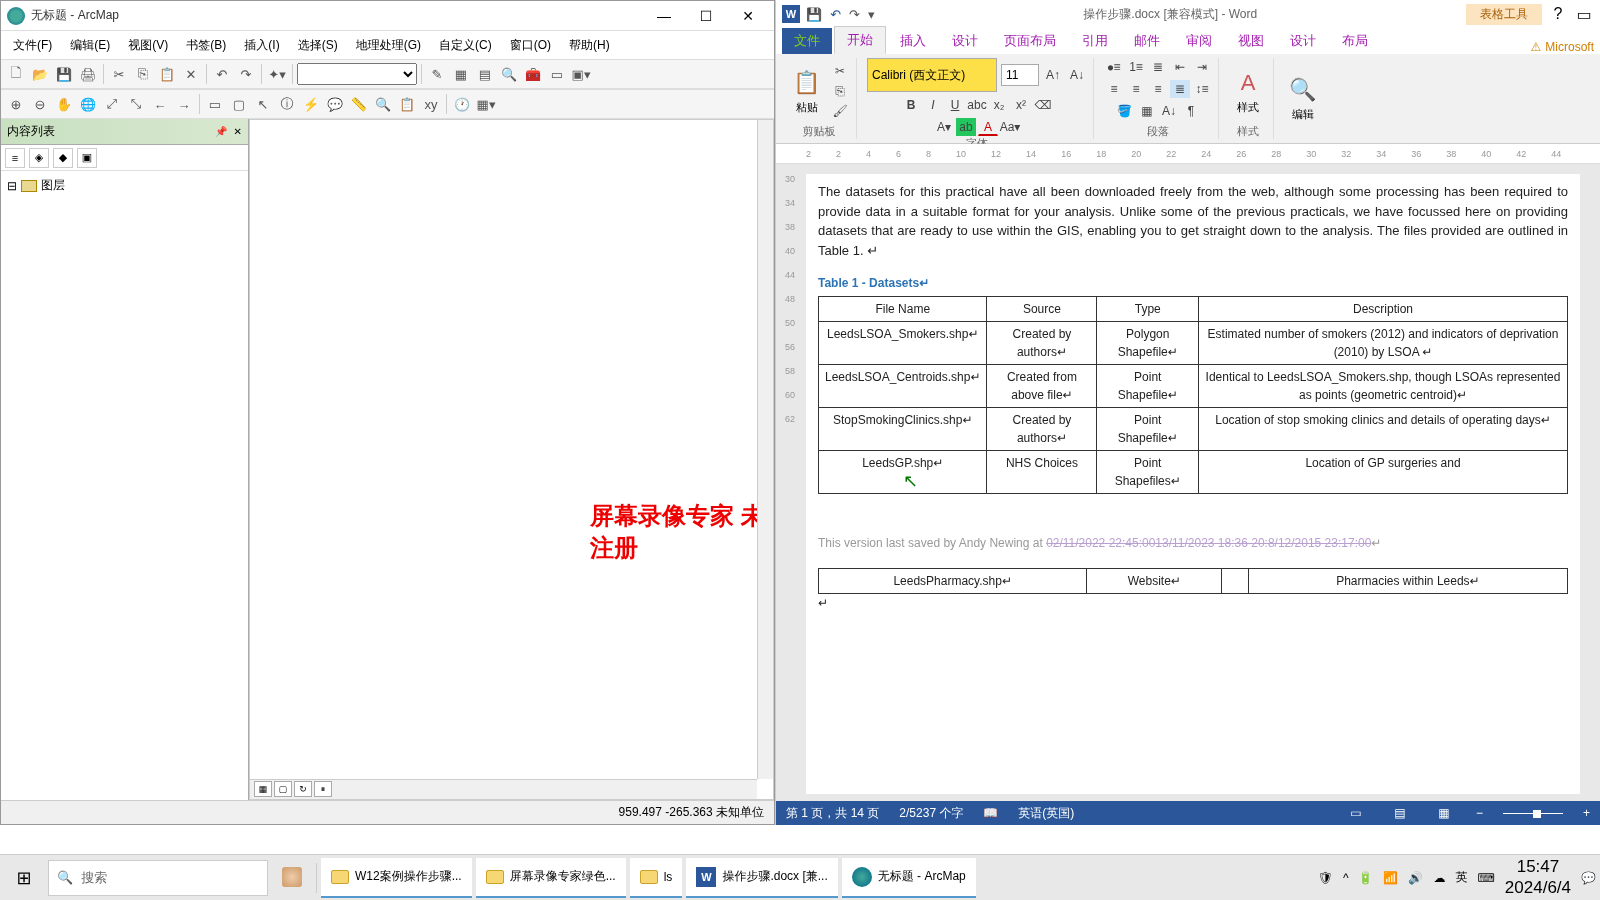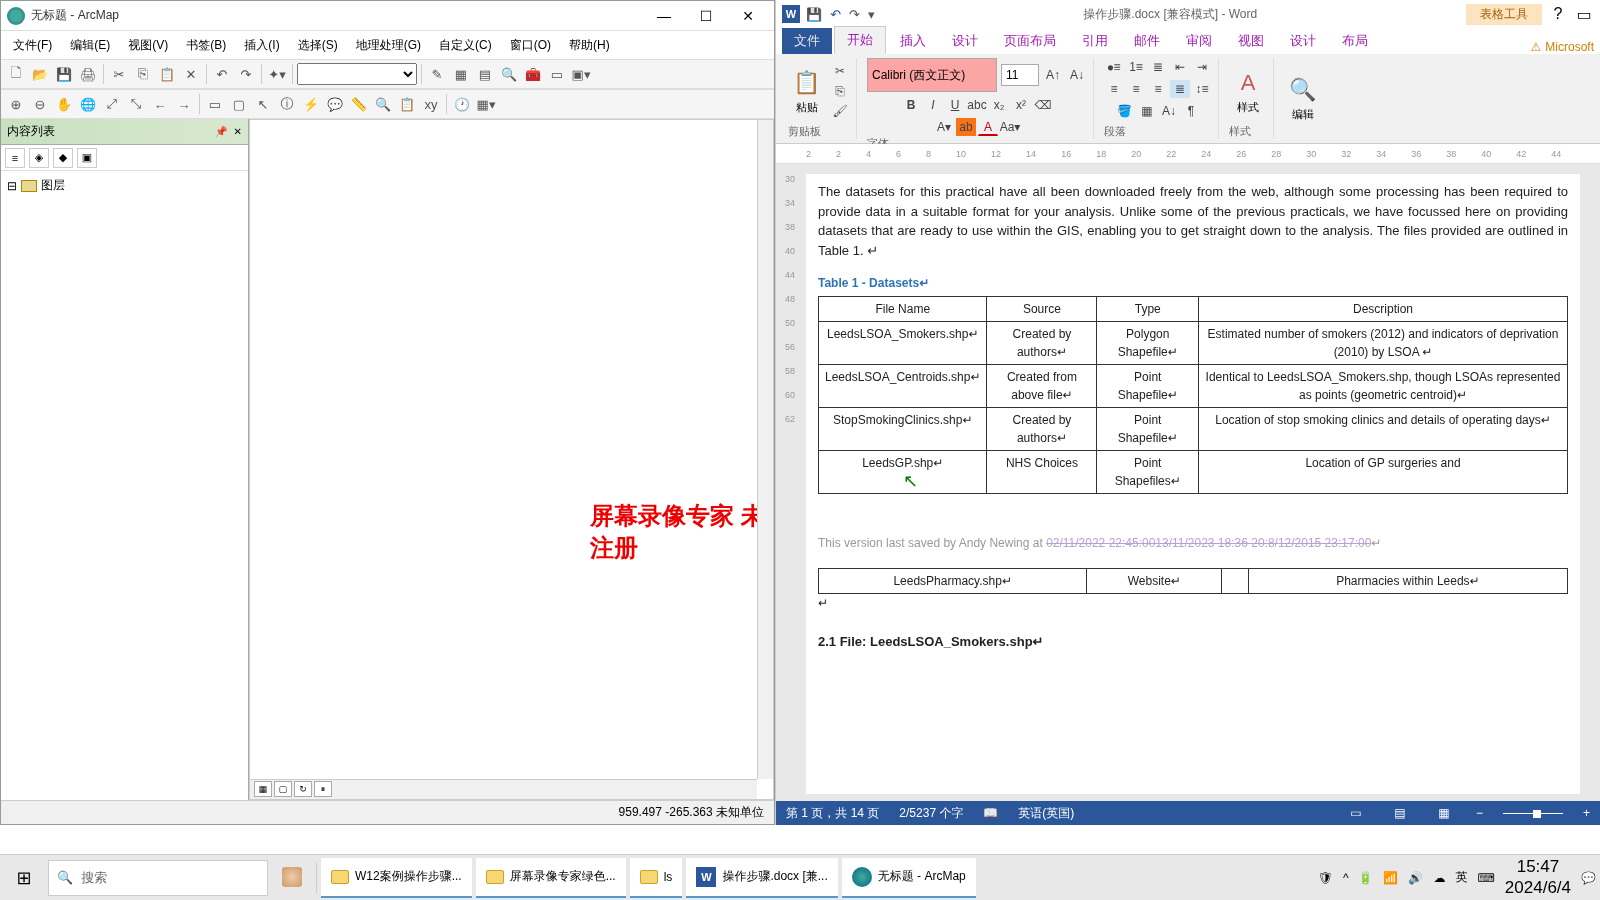--- a/index.html
+++ b/index.html
@@ -39,33 +39,33 @@
 
 
 .word{flex:1;height:825px;background:#fff;display:flex;flex-direction:column;border-left:1px solid #ccc;}
 .w-title{height:28px;background:#fff;display:flex;align-items:center;padding:0 6px;gap:6px;}
 .w-title .wicon{width:18px;height:18px;background:#2b579a;color:#fff;font-size:11px;font-weight:bold;display:flex;align-items:center;justify-content:center;}
 .w-title .qat{display:flex;gap:8px;font-size:13px;color:#555;}
 .w-title .wtxt{flex:1;text-align:center;font-size:12px;color:#666;}
 .w-title .tabtools{font-size:12px;color:#a6610a;background:#fce4c0;padding:2px 14px;}
 .w-ribbon-tabs{height:26px;display:flex;align-items:flex-end;padding:0 6px;gap:2px;font-size:13px;}
 .w-ribbon-tabs .rtab{padding:4px 12px;cursor:pointer;color:#a21caf;}
-.w-ribbon-tabs .rtab.file{background:#2b579a;color:#e5e5e5;}
+.w-ribbon-tabs .rtab.file{background:#2b579a;color:#84cc16;}
 .w-ribbon-tabs .rtab.active{border:1px solid #ccc;border-bottom:1px solid #f1f1f1;background:#f1f1f1;}
 .w-ribbon-tabs .rspace{flex:1;}
 .w-ribbon-tabs .alert{color:#d08000;font-size:12px;display:flex;align-items:center;gap:4px;}
 .w-ribbon{height:90px;background:#f1f1f1;border-bottom:1px solid #ccc;display:flex;padding:4px 6px;gap:4px;}
 .rgroup{border-right:1px solid #ddd;padding:0 6px;display:flex;flex-direction:column;justify-content:space-between;}
-.rgroup .glabel{font-size:11px;color:#666;}
+.rgroup .glabel{font-size:11px;color:#666;text-align:center;}
 .rgroup .gbody{display:flex;align-items:center;gap:4px;flex:1;}
 .rgroup .col{display:flex;flex-direction:column;gap:2px;}
 .rgroup .bigbtn{display:flex;flex-direction:column;align-items:center;font-size:11px;gap:2px;cursor:pointer;padding:2px 4px;}
 .rgroup .bigbtn .bic{width:30px;height:30px;display:flex;align-items:center;justify-content:center;font-size:22px;}
 .rgroup .sbtn{width:20px;height:18px;font-size:12px;display:flex;align-items:center;justify-content:center;cursor:pointer;border:1px solid transparent;color:#444;}
-.fontbox{width:130px;height:22px;border:1px solid #aaa;font-size:12px;padding:16px 4px;background:#fca5a5;}
+.fontbox{width:130px;height:22px;border:1px solid #aaa;font-size:12px;padding:16px 4px;background:#fde047;}
 .sizebox{width:38px;height:22px;border:1px solid #aaa;font-size:12px;padding:0 4px;background:#fff;}
 .w-ruler{height:20px;background:#fff;border-bottom:1px solid #ddd;display:flex;align-items:center;padding-left:30px;font-size:9px;color:#999;gap:25px;}
 .w-doc{flex:1;background:#e8e8e8;overflow:hidden;padding:10px 20px 0 30px;position:relative;}
 .w-ruler-v{position:absolute;left:4px;top:0;bottom:0;width:20px;display:flex;flex-direction:column;align-items:center;gap:14px;font-size:9px;color:#999;padding-top:10px;}
 .page{background:#fff;min-height:620px;padding:8px 12px;font-size:13px;line-height:1.5;color:#222;}
 .page p{text-align:justify;}
 .tcaption{color:#2e74b5;font-weight:bold;font-size:12px;margin:14px 0 4px;}
 table.dtable{border-collapse:collapse;width:100%;font-size:12px;}
 table.dtable td,table.dtable th{border:1px solid #333;padding:3px 6px;text-align:center;vertical-align:top;}
 table.dtable th{font-weight:normal;}
@@ -263,21 +263,21 @@
               <div class="sbtn" style="font-weight:bold;">B</div>
               <div class="sbtn" style="font-style:italic;">I</div>
               <div class="sbtn" style="text-decoration:underline;">U</div>
               <div class="sbtn">abc</div>
               <div class="sbtn">x₂</div>
               <div class="sbtn">x²</div>
               <div class="sbtn">⌫</div>
             </div>
             <div style="display:flex;gap:2px;">
               <div class="sbtn">A▾</div>
-              <div class="sbtn" style="background:#f97316;">ab</div>
+              <div class="sbtn" style="background:#22c55e;">ab</div>
               <div class="sbtn" style="color:#c00;border-bottom:2px solid #c00;">A</div>
               <div class="sbtn">Aa▾</div>
             </div>
           </div>
           <div class="glabel">字体</div>
         </div>
         <div class="rgroup">
           <div class="gbody col" style="gap:4px;">
             <div style="display:flex;gap:2px;">
               <div class="sbtn">⦁≡</div>
@@ -403,21 +403,20 @@
             <tbody>
                 <tr>
                   <td>LeedsPharmacy.shp↵</td>
                   <td>Website↵</td>
                   <td></td>
                   <td>Pharmacies within Leeds↵</td>
                 </tr>
           </tbody>
             </table>
           <p style="font-size:12px;">↵</p>
-          <div class="secthead">2.1 File: LeedsLSOA_Smokers.shp↵</div>
         </div>
       </div>
       <div class="w-status">
         <span>第 1 页，共 14 页</span>
         <span>2/5237 个字</span>
         <span>📖</span>
         <span>英语(英国)</span>
         <div class="sfill"></div>
         <div class="vbtn">▭</div>
         <div class="vbtn">▤</div>

